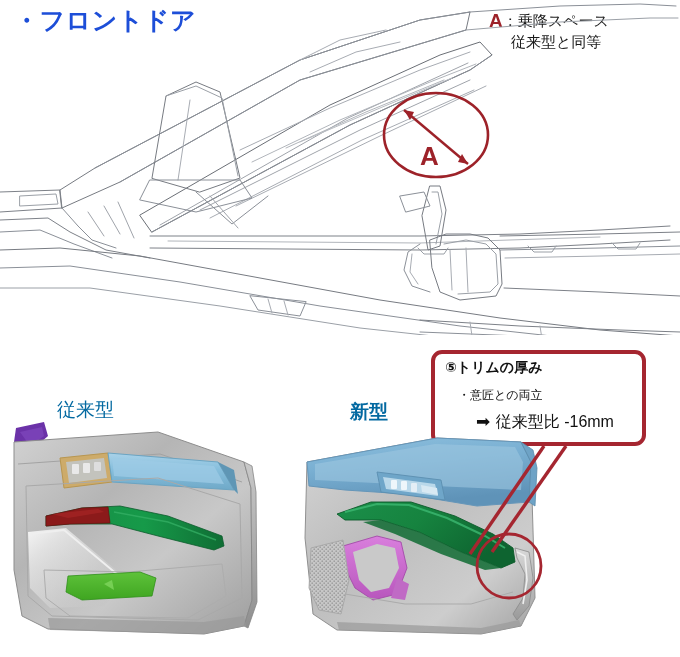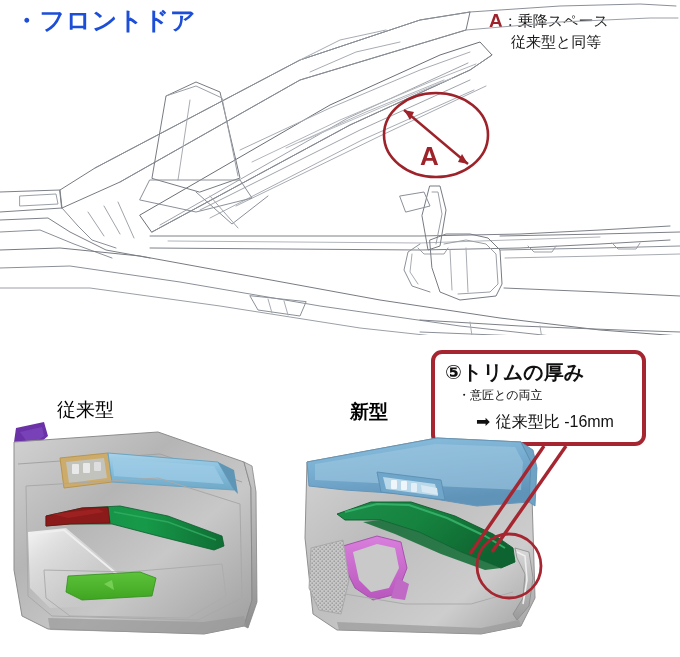--- a/index.html
+++ b/index.html
@@ -36,35 +36,35 @@
   .cad{position:absolute;left:0;top:0;width:680px;height:335px;}
 
   
   .callout{
     position:absolute;left:431px;top:350px;width:215px;height:96px;
     border:4px solid #a52630;border-radius:11px;background:#ffffff;
     box-sizing:border-box;
   }
   .callout-title{
     position:absolute;left:10px;top:5px;
-    font-size:20px;font-weight:700;color:#111;white-space:nowrap;
+    font-size:14px;font-weight:700;color:#111;white-space:nowrap;
   }
   .callout-l1{
     position:absolute;left:23px;top:33px;
     font-size:12px;color:#111;white-space:nowrap;
   }
   .callout-l2{
     position:absolute;left:41px;top:57px;
     font-size:16px;color:#111;white-space:nowrap;text-align:center;
   }
   .callout-l2 .arr{font-size:17px;letter-spacing:1px;}
 
   
   .cap{
-    position:absolute;font-size:19px;color:#000000;white-space:nowrap;
+    position:absolute;font-size:19px;color:#0369a1;white-space:nowrap;
   }
   .cap-old{left:57px;top:397px;font-weight:400;}
   .cap-new{left:320px;top:399px;font-weight:700;margin-left:30px;}
 
   
   .door{position:absolute;}
   .door-old{left:8px;top:420px;width:260px;height:225px;}
   .door-new{left:285px;top:428px;width:265px;height:220px;}
 
   

